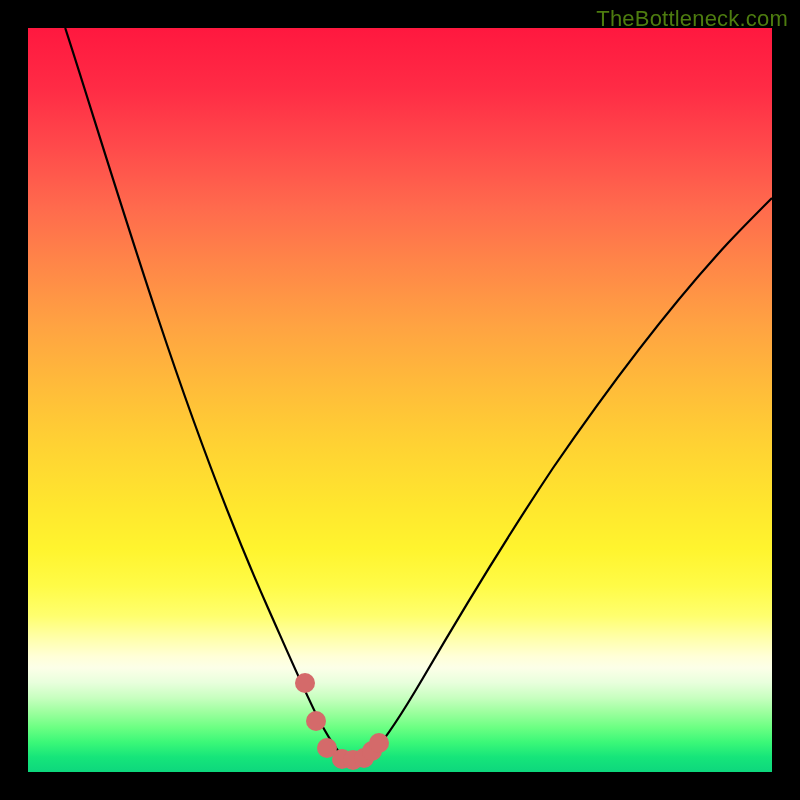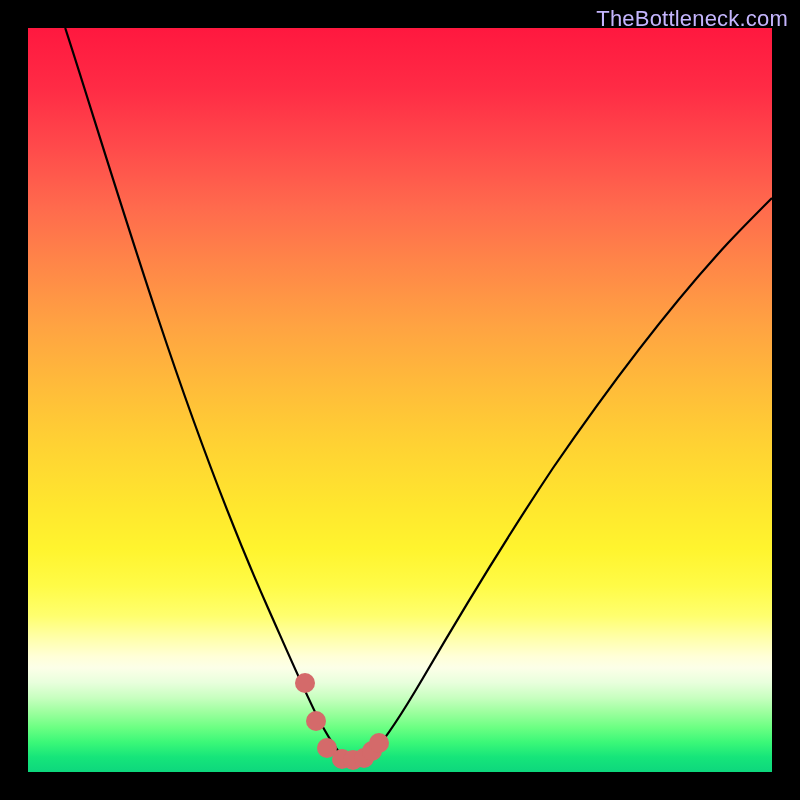--- a/index.html
+++ b/index.html
@@ -41,21 +41,21 @@
       #16e57a 98%,
       #0dd77d 100%
     );
   }
   .watermark {
     position: absolute;
     top: 6px;
     right: 12px;
     font-family: Arial, Helvetica, sans-serif;
     font-size: 22px;
-    color: #c4b5fd;
+    color: #4d7c0f;
     letter-spacing: 0.2px;
   }
   svg {
     position: absolute;
     left: 0;
     top: 0;
   }
 </style>
 </head>
 <body>

